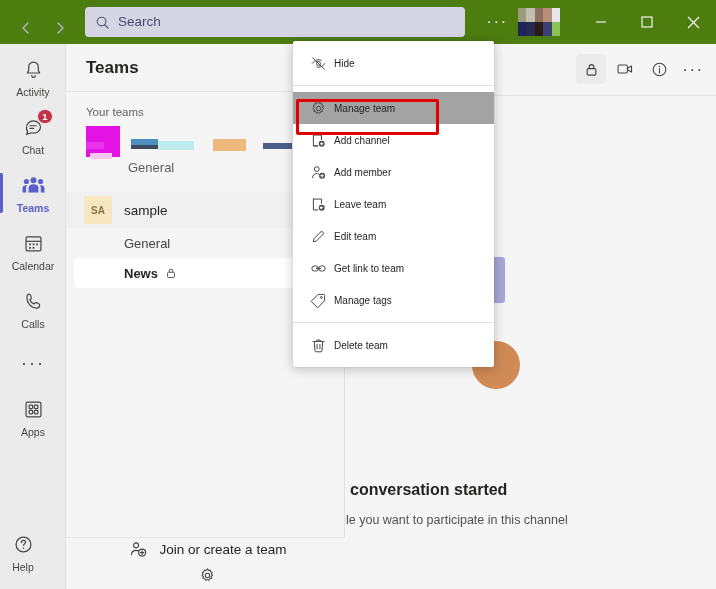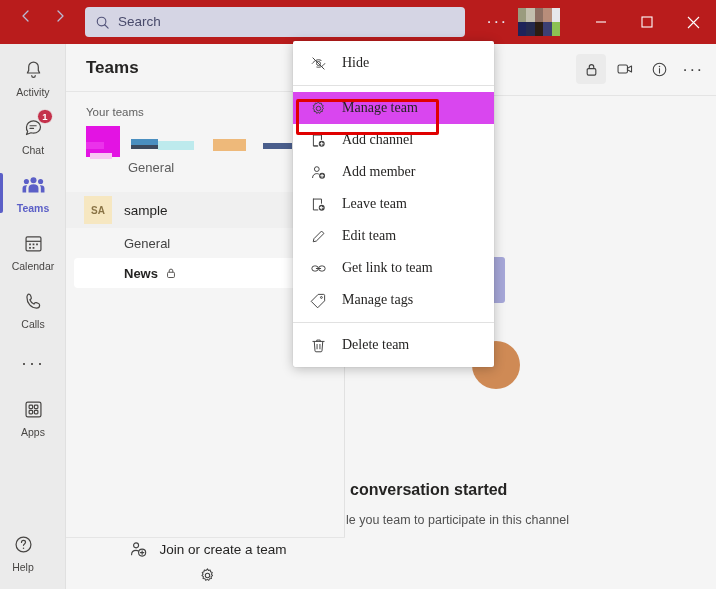--- a/index.html
+++ b/index.html
@@ -8,22 +8,22 @@
     overflow: hidden;
     font-family: "Liberation Sans", sans-serif;
     background: #f5f5f5;
   }
   #app { position: relative; width: 716px; height: 589px; }
 
   
   .titlebar {
     position: absolute; top: 0; left: 0;
     width: 716px; height: 44px;
-    background: #b91c1c;
-    display: flex; align-items: flex-start;
+    background: #4d7c0f;
+    display: flex; align-items: flex-end;
   }
   .nav-arrows { display: flex; align-items: center; margin-left: 10px; gap: 2px; }
   .nav-btn {
     width: 32px; height: 32px;
     display: flex; align-items: center; justify-content: center;
     color: #b9bad4; cursor: pointer;
   }
   .nav-btn svg { display: block; }
   .searchbox {
     position: absolute; left: 85px; top: 7px;
@@ -191,23 +191,23 @@
     background: #ffffff;
     box-shadow: 0 2px 12px rgba(0,0,0,.24), 0 0 1px rgba(0,0,0,.25);
     border-radius: 2px;
     padding: 6px 0 6px 0;
     z-index: 50;
   }
   .ctx-item {
     height: 32px; display: flex; align-items: center;
     padding-left: 15px; cursor: pointer; position: relative;
   }
-  .ctx-item.highlight { background: #d946ef; }
+  .ctx-item.highlight { background: #a3a3a3; }
   .ctx-icon { width: 20px; display:flex; align-items:center; justify-content:center; color:#424242; flex:none;}
-  .ctx-label { font-size: 14px; color: #252423; margin-left: 14px; white-space: nowrap; font-family: Liberation Serif, serif;}
+  .ctx-label { font-size: 10px; color: #252423; margin-left: 6px; white-space: nowrap;}
   .ctx-sep { height: 1px; background: #e1e1e1; margin: 6px 0; }
   .redbox {
     position: absolute; left: 296px; top: 99px;
     width: 143px; height: 36px;
     border: 3px solid #e00000; border-radius: 2px;
     z-index: 60; pointer-events: none;
   }
 </style>
 </head>
 <body>
@@ -449,21 +449,21 @@
         <span>···</span>
       </div>
     </div>
 
     <div class="main-divider"></div>
 
     <div class="illus-rect"></div>
     <div class="illus-circle"></div>
 
     <div class="empty-title">conversation started</div>
-    <div class="empty-sub">le you team to participate in this channel</div>
+    <div class="empty-sub">le you want to participate in this channel</div>
   </div>
 
   <div class="ctxmenu">
 
     <div class="ctx-item">
       <span class="ctx-icon">
         <svg width="17" height="17" viewBox="0 0 20 20" fill="none" stroke="currentColor" stroke-width="1.15">
           <path d="M2.6 10S5.6 5.6 10 5.6c1.1 0 2.1.3 3 .7M17.4 10s-1.2 1.8-3.1 3.1c-1.2.8-2.6 1.3-4.3 1.3-.7 0-1.3-.1-1.9-.2" stroke-linecap="round"></path>
           <circle cx="10" cy="10" r="2.3"></circle>
           <path d="M3.4 3.4 L16.6 16.6" stroke-linecap="round"></path>

